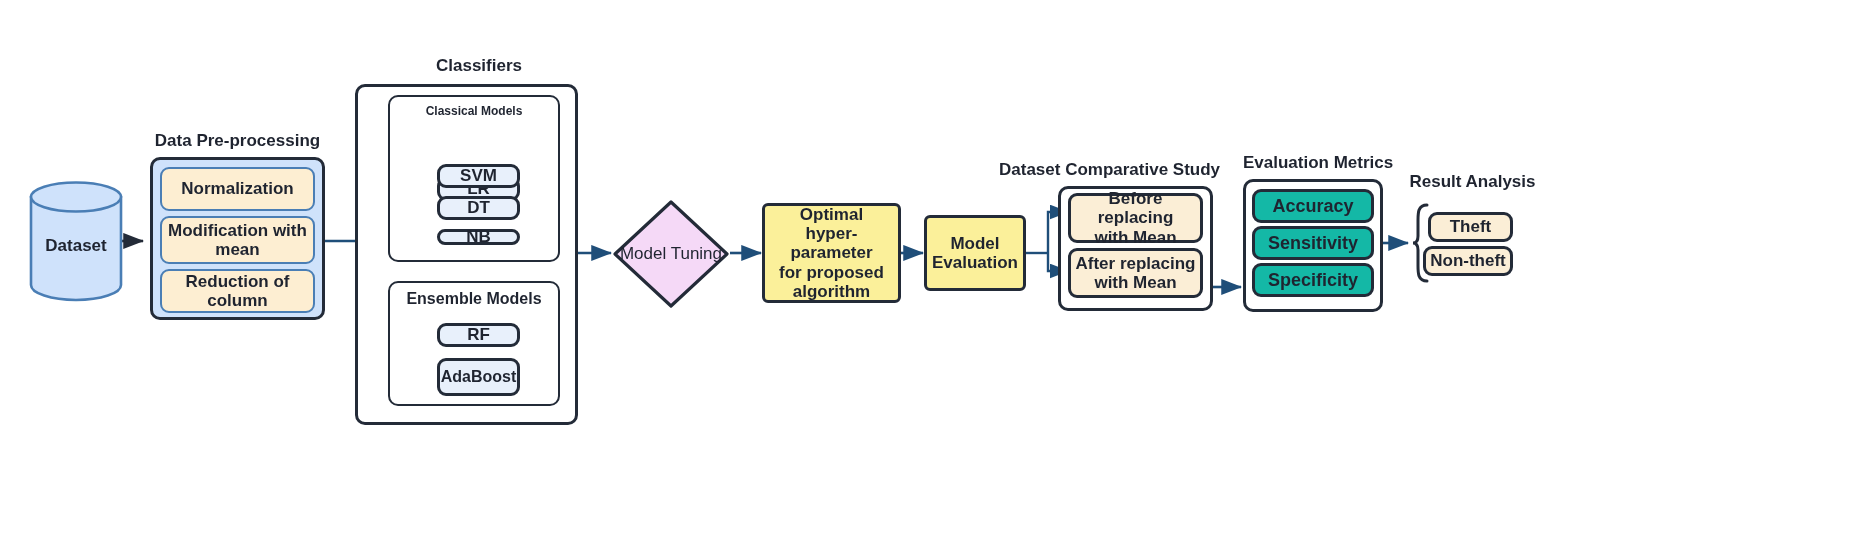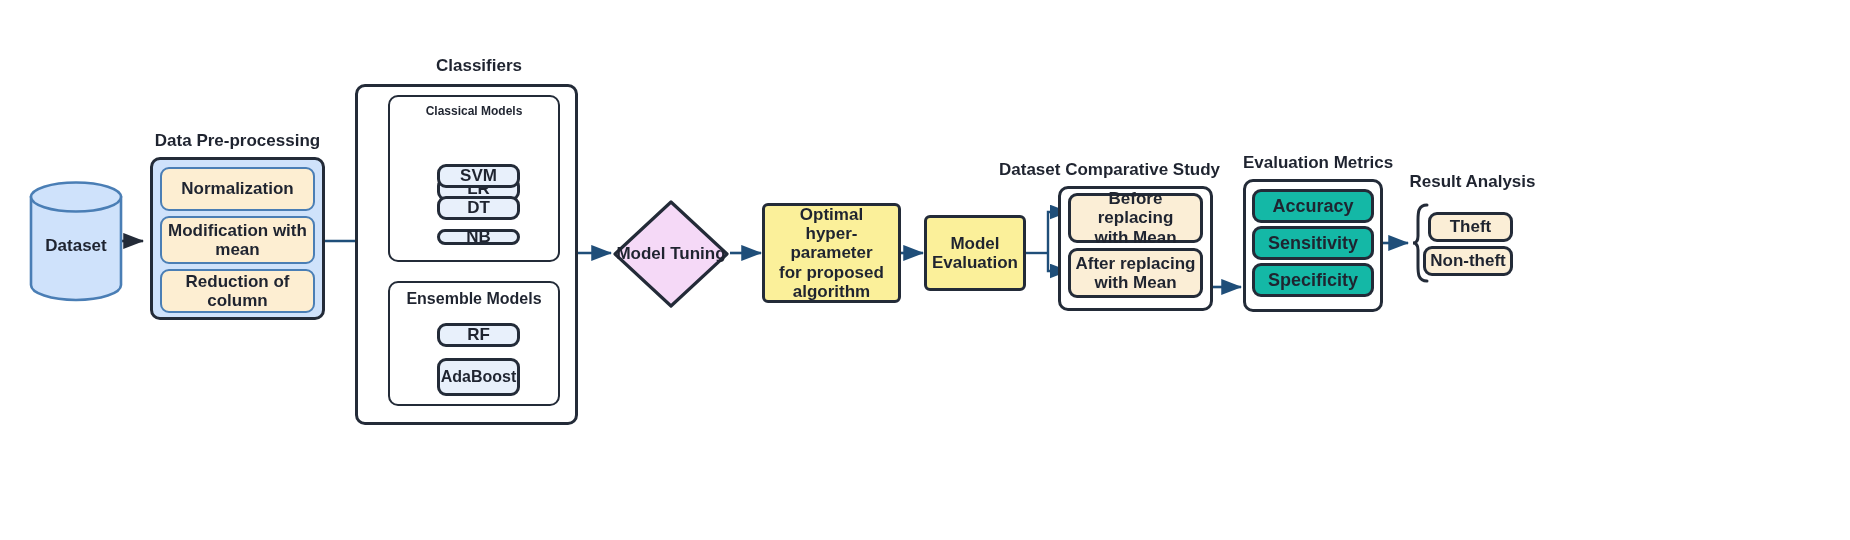--- a/index.html
+++ b/index.html
@@ -107,21 +107,21 @@
     text-align: center;
     font-weight: bold;
     font-size: 17px;
     color: #1f2430;
   }
   .diamond-label {
     position: absolute;
     display: flex;
     align-items: center;
     justify-content: center;
-    font-weight: bold;
+    font-weight: normal;
     font-size: 17px;
     color: #1f2430;
     white-space: nowrap;
     z-index: 4;
   }
 </style>
 </head>
 <body>
 
 <div id="canvas">

